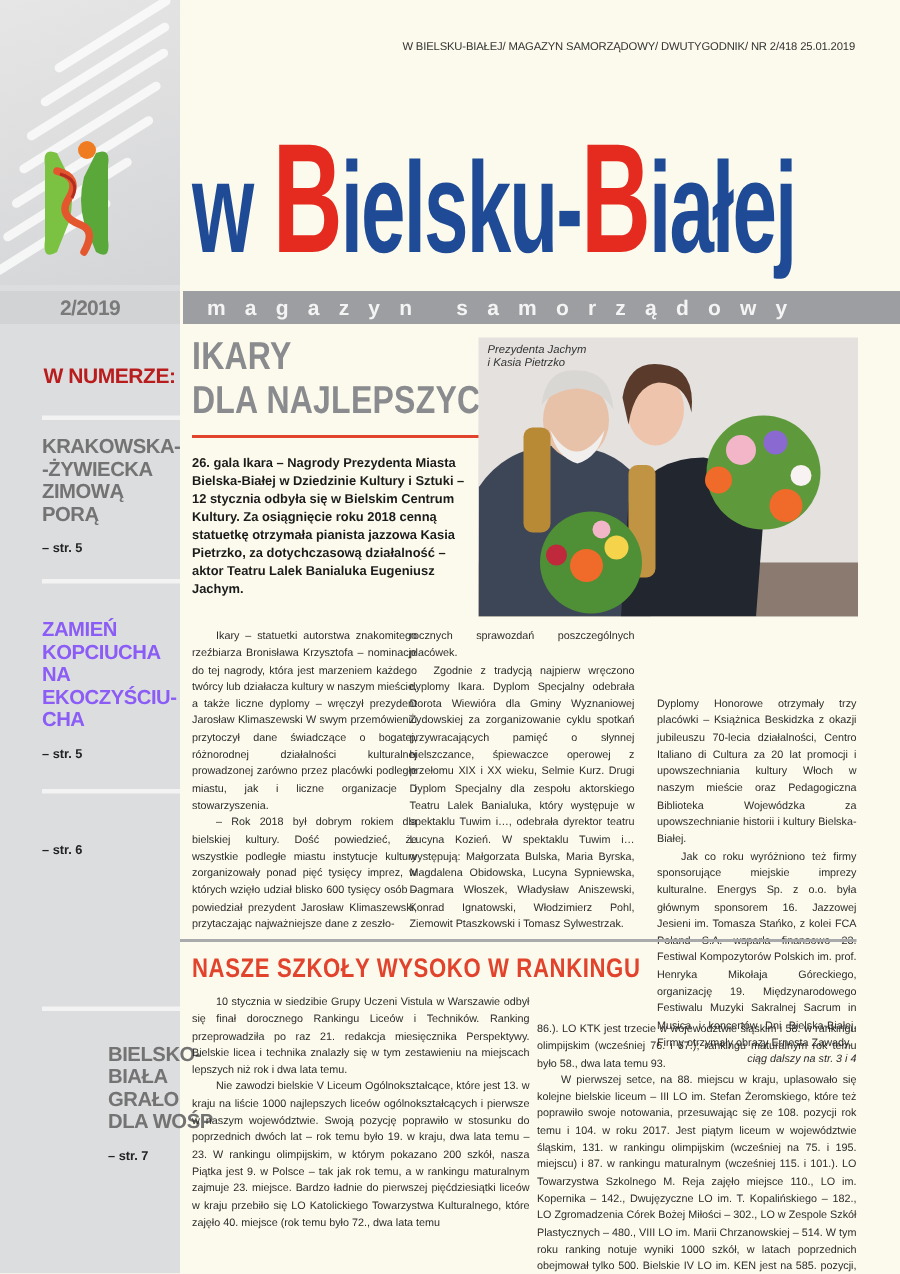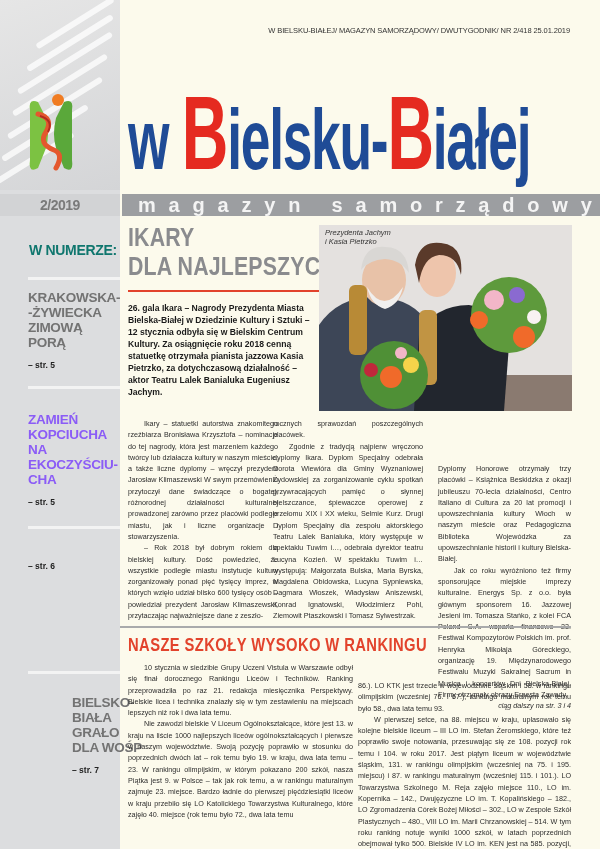--- a/index.html
+++ b/index.html
@@ -42,26 +42,26 @@
   .masthead .red { color: #e52a20; font-size: 104px; }
   .issue-no {
     position: absolute; left: 0; top: 194px; width: 120px; height: 22px;
     background: #d2d3d5; color: #7a7a7a;
     font-weight: bold; font-size: 14px; line-height: 22px;
     text-align: center; letter-spacing: -0.5px;
   }
   .subtitle-bar {
     position: absolute; left: 122px; top: 194px; width: 478px; height: 22px;
     background: #9c9ea1; color: #f4f4f4;
-    font-size: 20px; line-height: 22px; font-weight: bold;
+    font-size: 14px; line-height: 22px; font-weight: bold;
     letter-spacing: 12.8px; padding-left: 16px; white-space: nowrap;
   }
   .toc-heading {
     position: absolute; left: 29px; top: 242px;
-    font-weight: bold; font-size: 14px; color: #0f766e; letter-spacing: -0.3px;
+    font-weight: bold; font-size: 14px; color: #b91c1c; letter-spacing: -0.3px;
   }
   .toc-sep { position: absolute; left: 28px; width: 92px; height: 3px; background: #f3f3f3; }
   .toc-item { position: absolute; left: 28px; width: 92px; }
   .toc-title {
     font-weight: bold; font-size: 13.5px; line-height: 15px;
     color: #737373; letter-spacing: -0.3px; text-transform: uppercase;
   }
   .toc-title.red { color: #8b5cf6; }
   .toc-page { font-size: 8.5px; color: #222; margin-top: 10px; font-weight: bold; }
   .headline {

